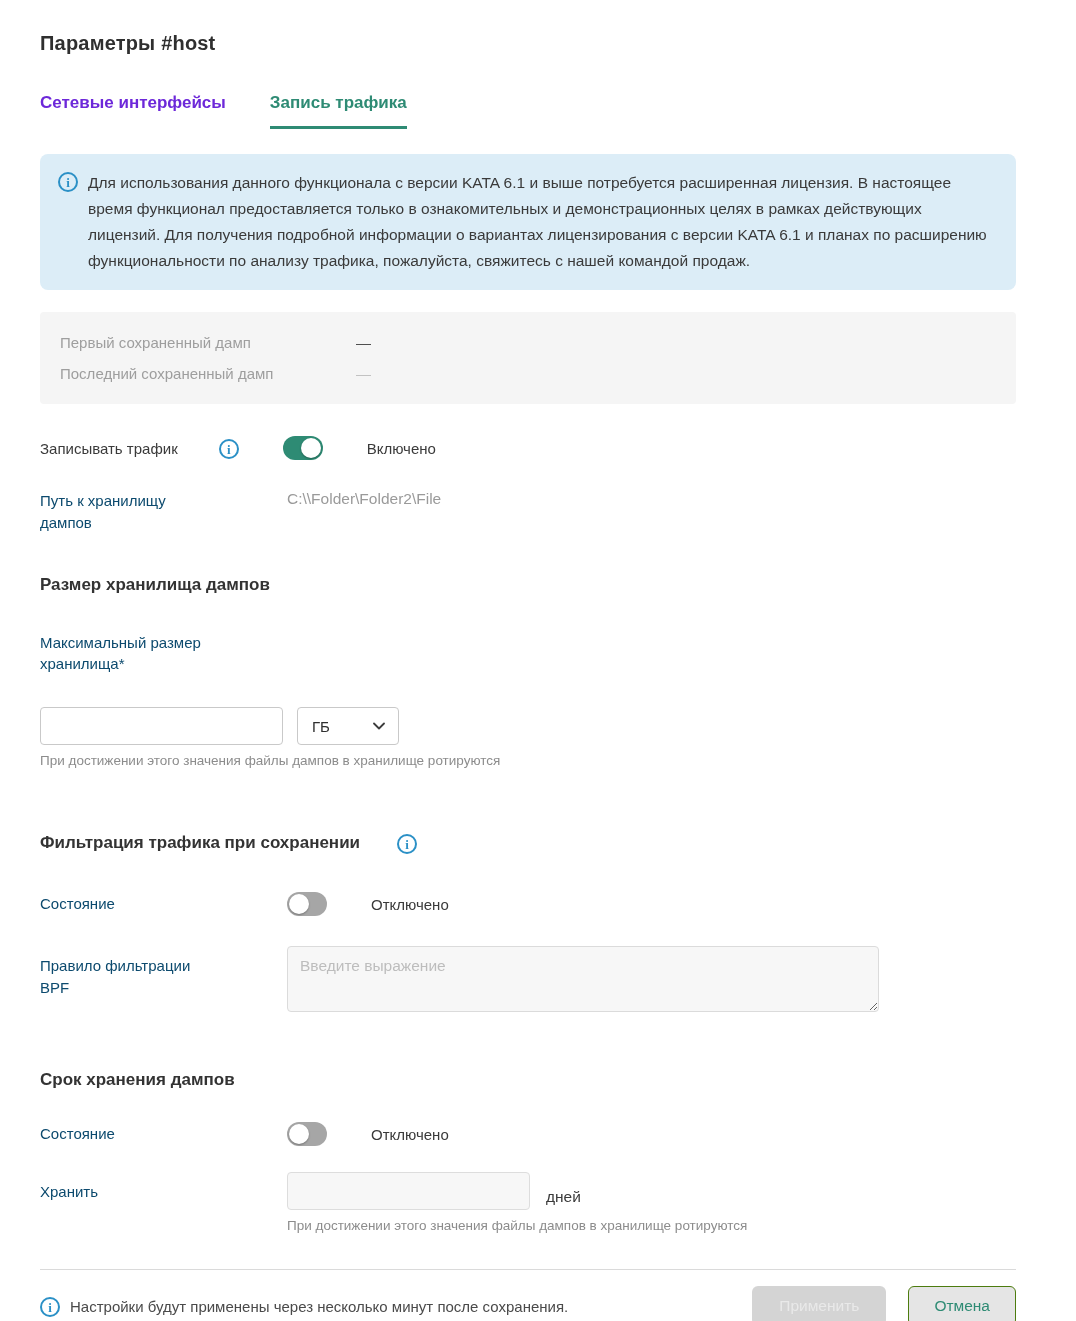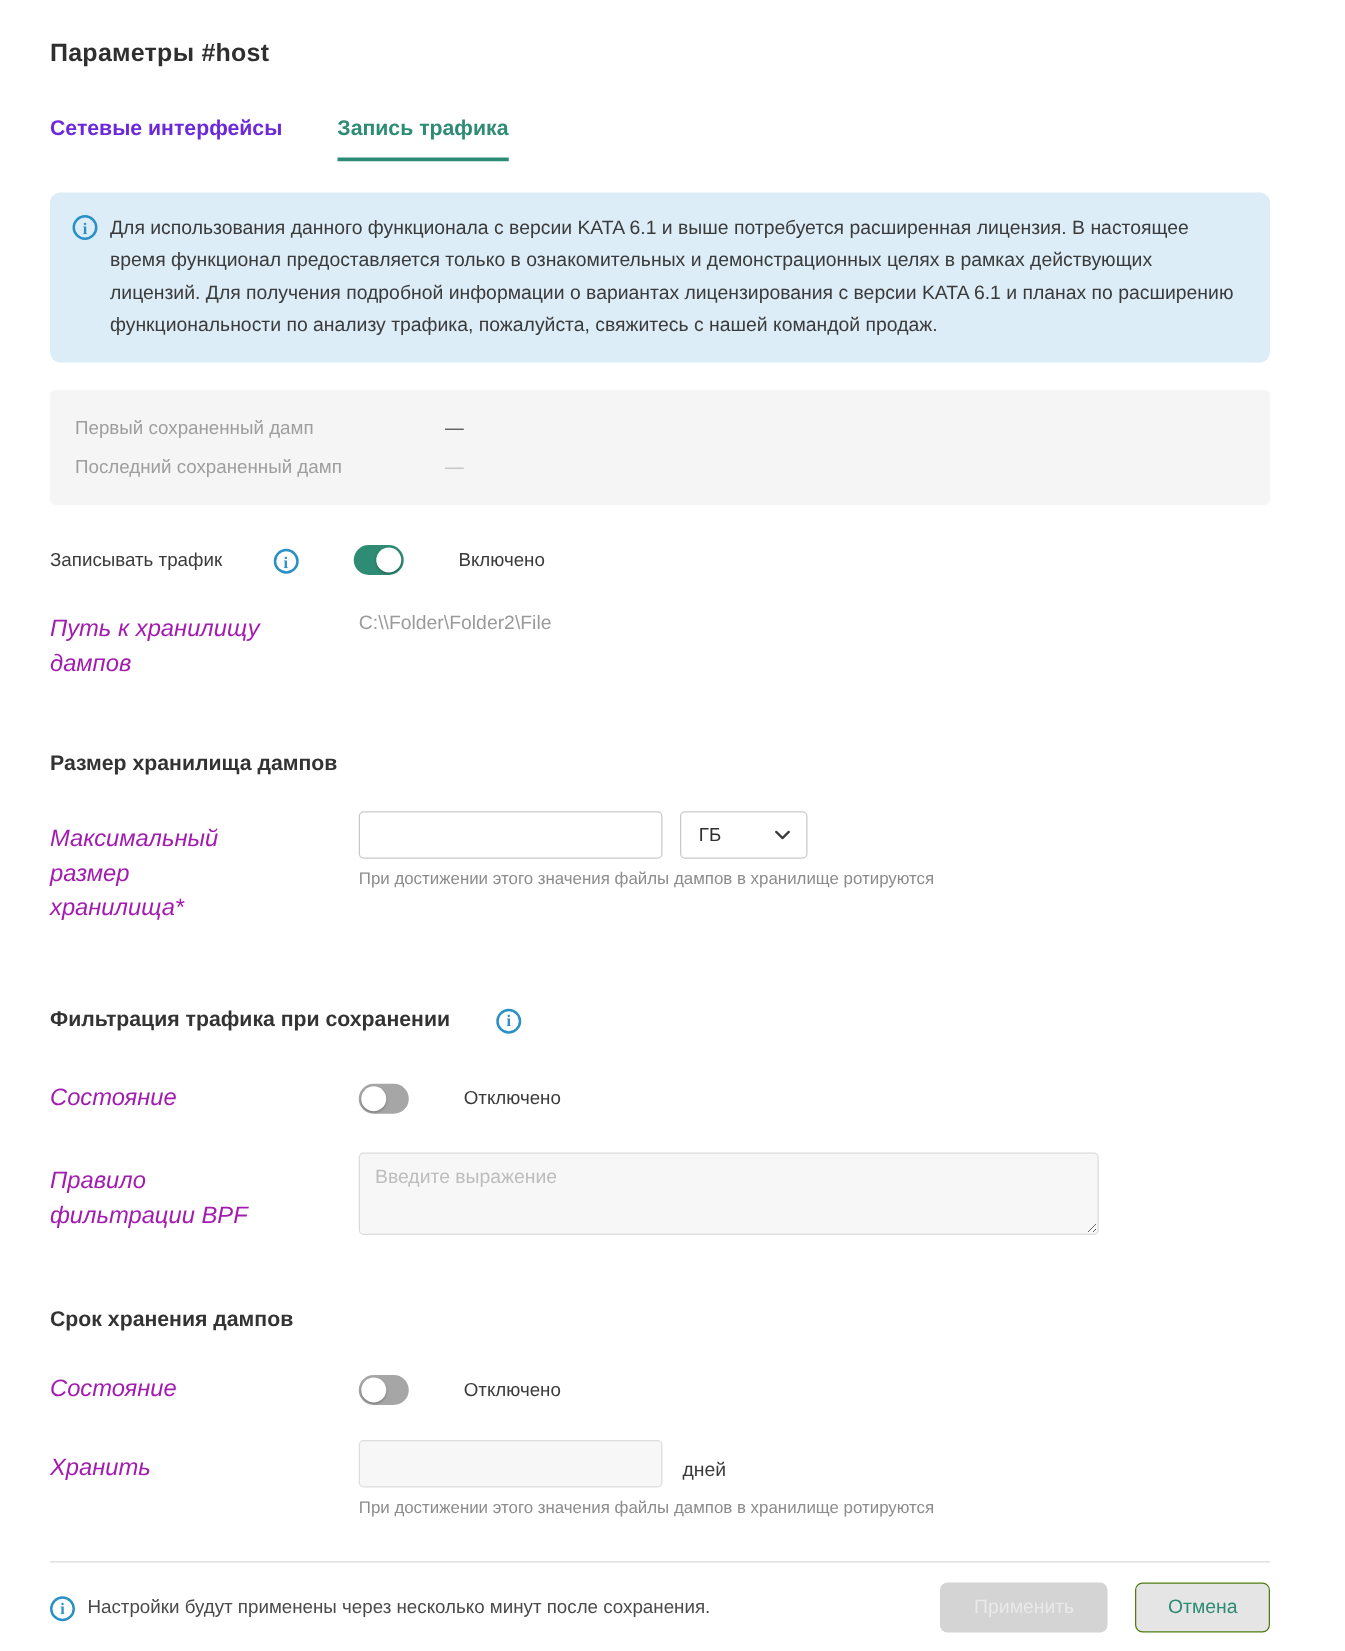--- a/index.html
+++ b/index.html
@@ -38,21 +38,21 @@
   
   .panel { margin-top: 22px; background: #F5F5F5; border-radius: 4px; padding: 15px 20px; }
   .panel-row { display: flex; line-height: 31px; font-size: 15px; }
   .panel-label { width: 296px; color: #9E9E9E; }
   .dash-dark { color: #4F4F4F; }
   .dash-light { color: #C2C2C2; }
 
   
   .row { display: flex; align-items: center; gap: 32px; }
   .row.top { align-items: flex-start; }
-  .f-label { width: 175px; margin-right: 40px; flex: none; font-size: 19px; color: #a21caf; line-height: 1.45; font-style: italic; }
+  .f-label { width: 175px; margin-right: 40px; flex: none; font-size: 15px; color: #0c4a6e; line-height: 1.45; }
   .inline-label { font-size: 15px; color: #3a3a3a; }
   .state-text { font-size: 15px; color: #3a3a3a; margin-left: 12px; }
   .muted-value { font-size: 15.5px; color: #9A9A9A; }
 
   
   .toggle { width: 40px; height: 24px; border-radius: 12px; position: relative; cursor: pointer; flex: none; }
   .toggle .knob { position: absolute; top: 2px; width: 20px; height: 20px; border-radius: 50%; background: #fff; box-shadow: 0 1px 2px rgba(0,0,0,.3); }
   .toggle.on  { background: #2E8B74; }
   .toggle.on .knob  { right: 2px; }
   .toggle.off { background: #A6A6A6; }
@@ -77,22 +77,22 @@
   textarea.bpf {
     width: 592px; height: 66px; background: #F7F7F7; border: 1px solid #DBDBDB; border-radius: 4px;
     padding: 10px 12px; font-family: "Liberation Sans", sans-serif; font-size: 15.5px; color: #3c3c3c;
   }
   textarea.bpf::placeholder, .text-input::placeholder { color: #BDBDBD; }
   .unit-suffix { font-size: 15.5px; color: #3a3a3a; margin-left: 16px; margin-top: 12px; }
 
   
   .mt-record { margin-top: 32px; }
   .mt-path { margin-top: 30px; }
-  .mt-h1 { margin-top: 56px; }
-  .mt-row1 { margin-top: 28px; }
+  .mt-h1 { margin-top: 41px; }
+  .mt-row1 { margin-top: 28px; flex-direction: column; }
   .mt-h2 { margin-top: 64px; gap: 37px; }
   .mt-state { margin-top: 38px; }
   .mt-bpf { margin-top: 30px; }
   .mt-h3 { margin-top: 58px; }
   .mt-state2 { margin-top: 32px; }
   .mt-keep { margin-top: 26px; }
 
   
   .divider { margin-top: 36px; border-top: 1px solid #DADADA; }
   .footer { display: flex; align-items: center; padding-top: 16px; }

